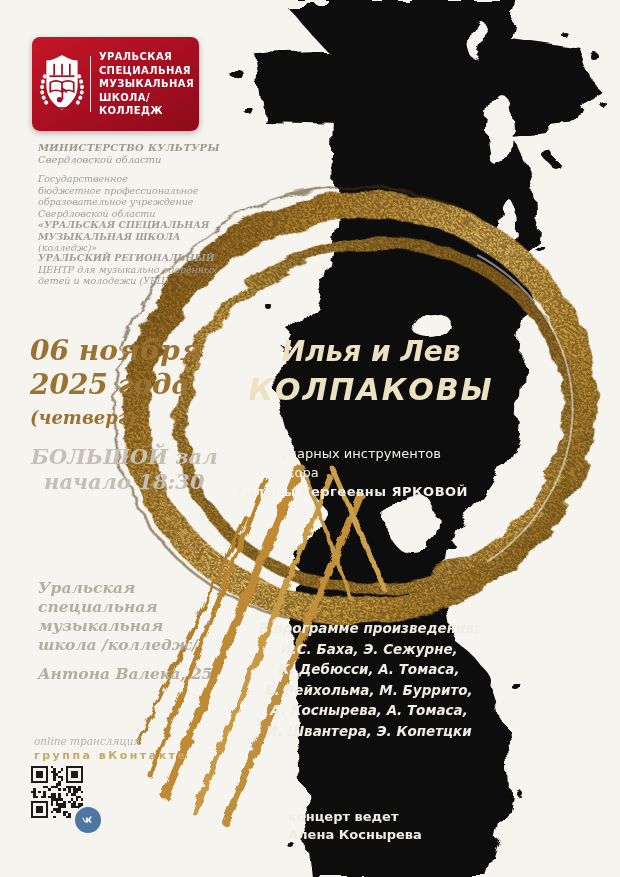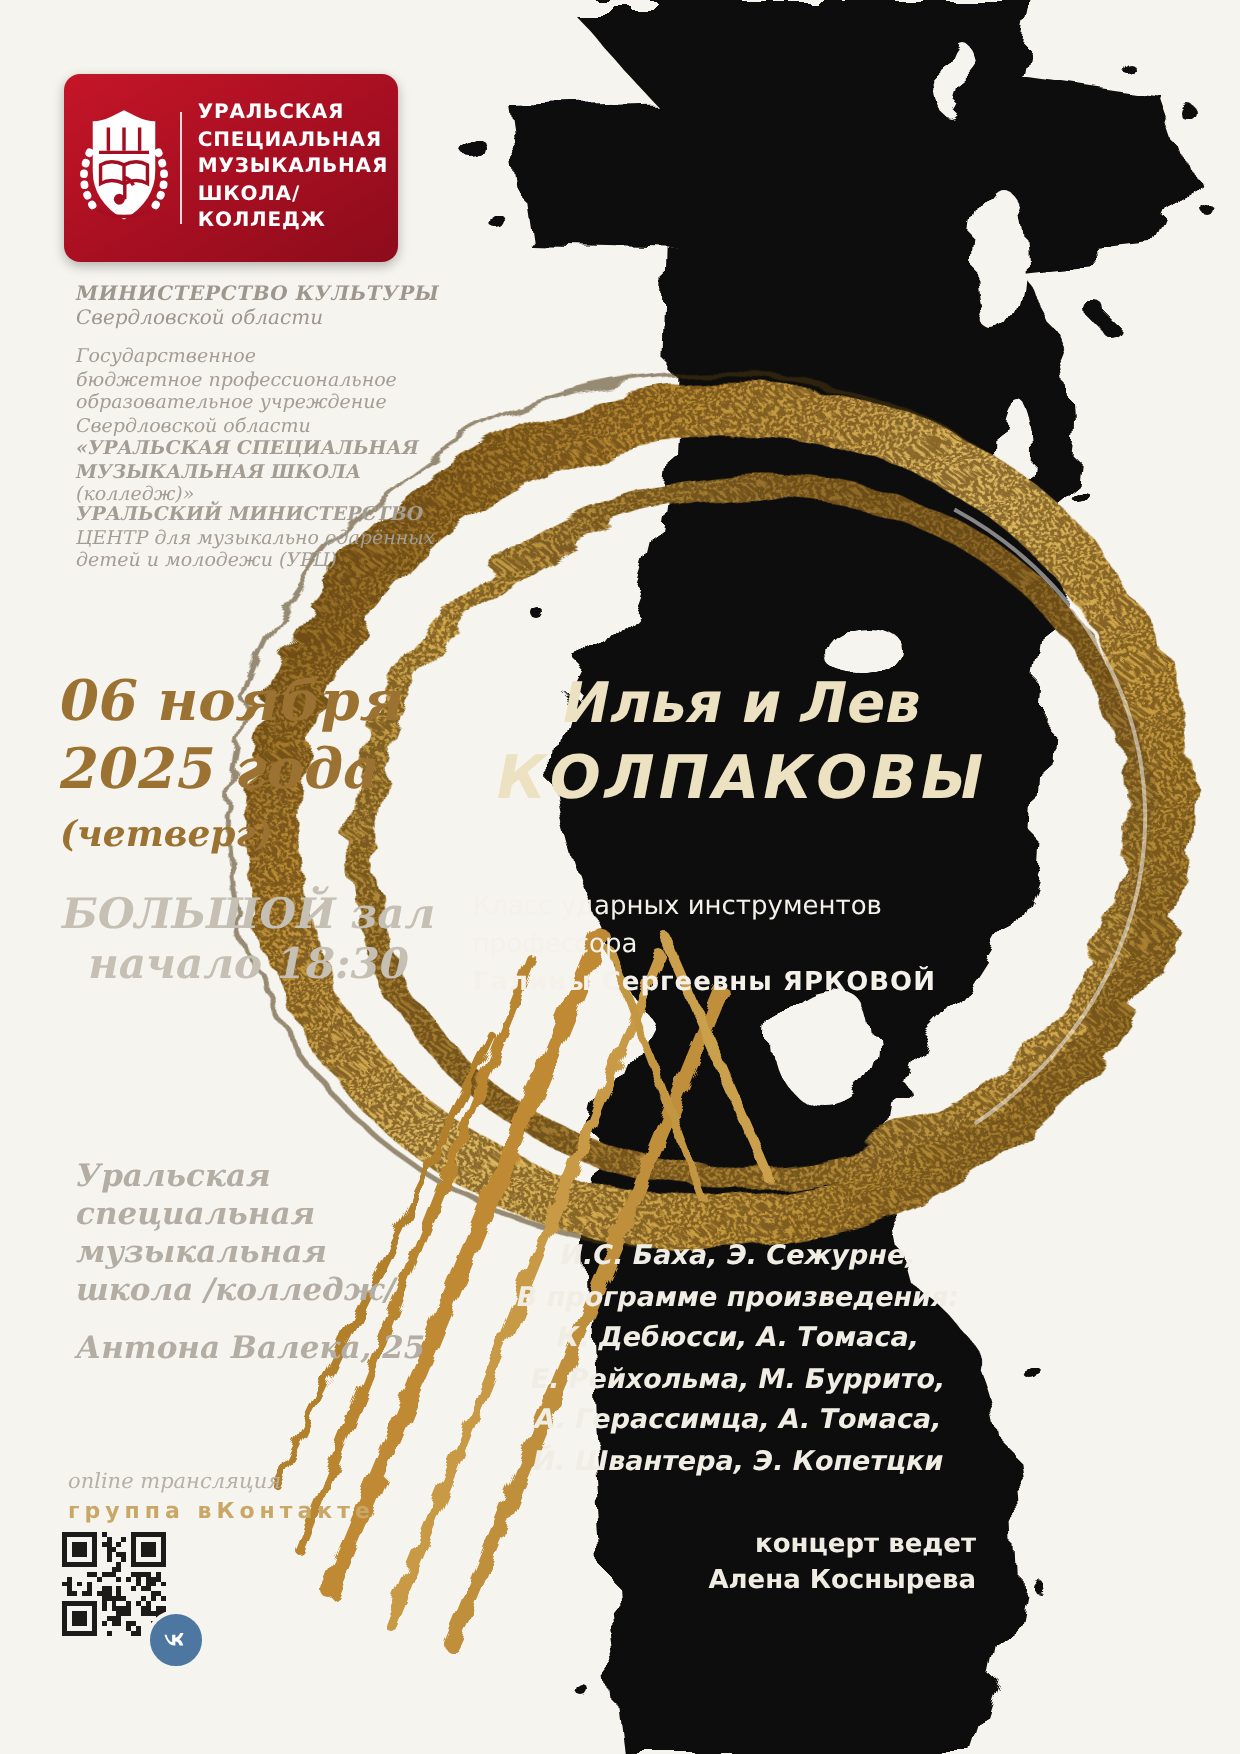--- a/index.html
+++ b/index.html
@@ -49,21 +49,21 @@
   .title{position:absolute;left:253px;top:58px;width:230px;text-align:center;color:#ece0bd;
       font:italic 800 33px/44px "DejaVu Sans",sans-serif;letter-spacing:2px;}
   .performers{position:absolute;left:240px;top:334px;width:262px;text-align:center;color:#ece2c2;}
   .performers .p1{font:italic 700 28px/36px "DejaVu Sans",sans-serif;}
   .performers .p2{font:italic 700 30px/40px "DejaVu Sans",sans-serif;letter-spacing:2px;}
   .class-info{position:absolute;right:152px;top:444px;text-align:left;color:#f4f1ea;
       font:13px/19px "DejaVu Sans",sans-serif;}
   .class-info .b{font-weight:700;font-size:13px;letter-spacing:.5px;}
   .program{position:absolute;left:244px;top:618px;width:250px;text-align:center;color:#f0ede4;
       font:italic 700 13.5px/20.5px "DejaVu Sans",sans-serif;}
-  .host{position:absolute;left:288px;top:764px;width:200px;text-align:right;color:#efece3;
+  .host{position:absolute;left:288px;top:808px;width:200px;text-align:left;color:#efece3;
       font:700 13px/18px "DejaVu Sans",sans-serif;}
 </style>
 </head>
 <body>
 
 <div class="poster">
 
   <svg class="art" viewBox="0 0 620 877" aria-hidden="true">
     <defs>
       <filter id="rough" x="-8%" y="-8%" width="116%" height="116%">
@@ -190,21 +190,21 @@
     <div>Государственное</div>
     <div>бюджетное профессиональное</div>
     <div>образовательное учреждение</div>
     <div>Свердловской области</div>
     <div class="b">«УРАЛЬСКАЯ СПЕЦИАЛЬНАЯ</div>
     <div class="b">МУЗЫКАЛЬНАЯ ШКОЛА</div>
     <div>(колледж)»</div>
   </div>
 
   <div class="ural-center">
-    <div class="b">УРАЛЬСКИЙ МИНИСТЕРСТВО</div>
+    <div class="b">УРАЛЬСКИЙ РЕГИОНАЛЬНЫЙ</div>
     <div>ЦЕНТР для музыкально одарённых</div>
     <div>детей и молодежи (УРЦ)</div>
   </div>
 
   <div class="date-block">
     <div>06 ноября</div>
     <div>2025 года</div>
     <div class="small">(четверг)</div>
   </div>
 
@@ -358,25 +358,25 @@
     <div class="p2">КОЛПАКОВЫ</div>
   </div>
 
   <div class="class-info">
     <div>Класс ударных инструментов</div>
     <div>профессора</div>
     <div class="b">Галины Сергеевны ЯРКОВОЙ</div>
   </div>
 
   <div class="program">
+    <div>В программе произведения:</div>
     <div>И.С. Баха, Э. Сежурне,</div>
-    <div>В программе произведения:</div>
     <div>К. Дебюсси, А. Томаса,</div>
     <div>Е. Рейхольма, М. Буррито,</div>
-    <div>А. Герассимца, А. Томаса,</div>
+    <div>А. Коснырева, А. Томаса,</div>
     <div>Й. Швантера, Э. Копетцки</div>
   </div>
 
   <div class="host">
     <div>концерт ведет</div>
     <div>Алена Коснырева</div>
   </div>
 
 </div>
 

